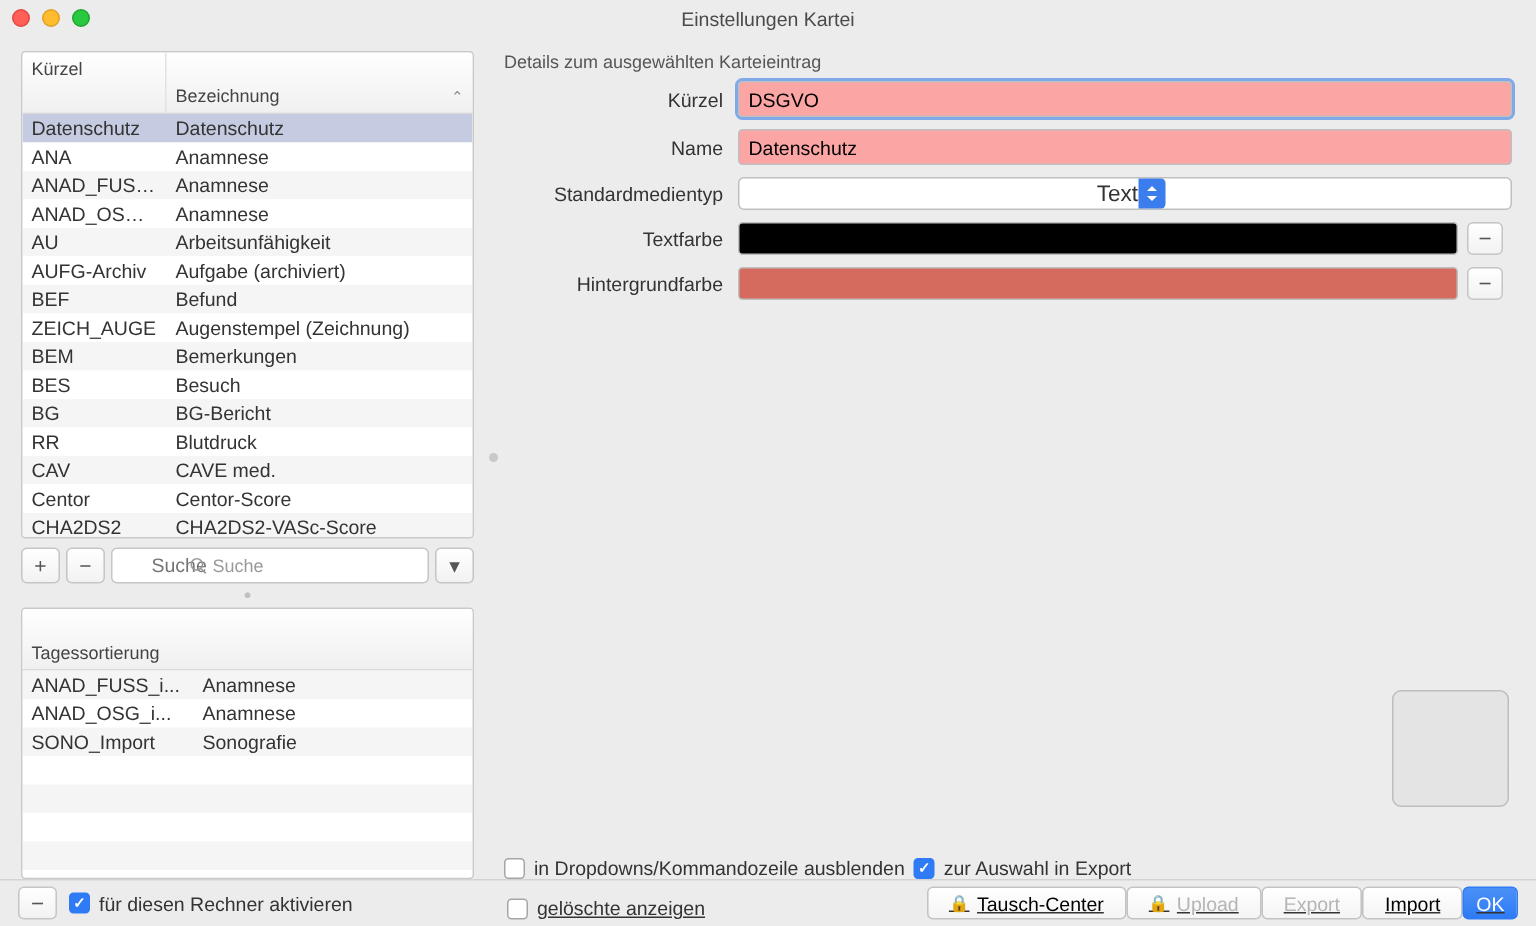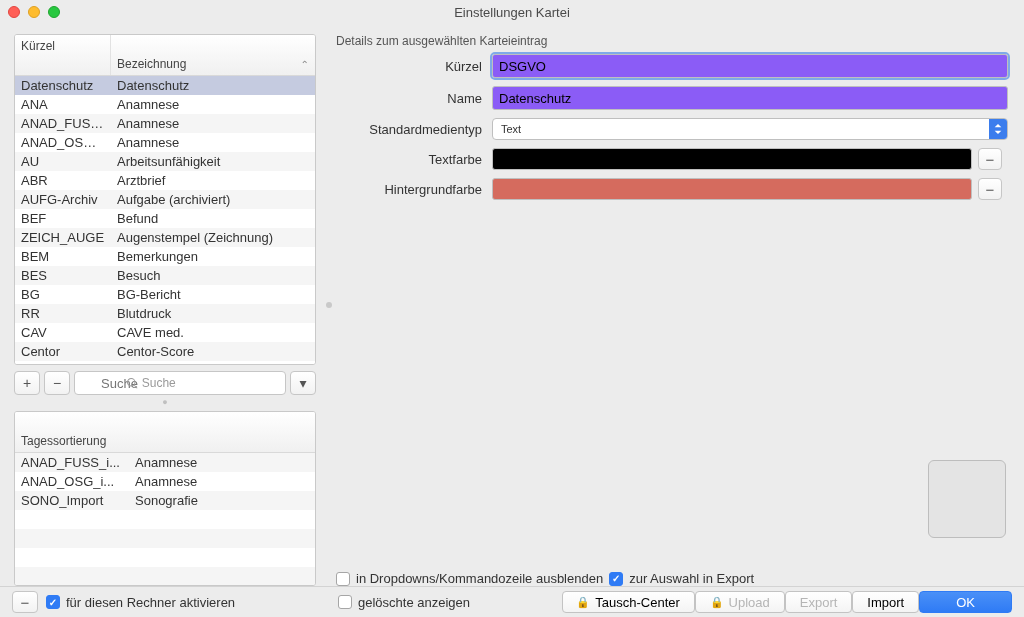--- a/index.html
+++ b/index.html
@@ -40,43 +40,43 @@
 .search-icon { position: absolute; left: 48%; top: 50%; transform: translate(-100%, -50%); color: #9a9a9a; font-size: 12px; display:flex; align-items:center; gap:4px; pointer-events:none;}
 .resize-dot { width: 100%; text-align: center; color: #c0c0c0; font-size: 9px; margin: 2px 0; }
 
 .tag-table .tbody { max-height: 140px; }
 .tag-table { margin-top: 2px; }
 
 .section-title { font-size: 12px; color: #555; margin-bottom: 6px; }
 
 .form-grid { display: grid; grid-template-columns: 150px 1fr 30px; row-gap: 8px; column-gap: 6px; align-items: center; }
 .form-label { text-align: right; font-size: 13px; color: #333; padding-right: 4px; }
-.text-input { height: 24px; border: 1px solid #bfbfbf; border-radius: 3px; padding: 0 6px; background: #8b5cf6; font-size: 13px; width: 100%; }
+.text-input { height: 24px; border: 1px solid #bfbfbf; border-radius: 3px; padding: 0 6px; background: #fca5a5; font-size: 13px; width: 100%; }
 .text-input.focused { outline: 2px solid #7fa9e8; outline-offset: 0; }
-.select { height: 22px; border: 1px solid #bfbfbf; border-radius: 4px; background: #fff; display: flex; align-items: center; justify-content: space-between; padding: 0 0 0 8px; font-size: 11px; }
+.select { height: 22px; border: 1px solid #bfbfbf; border-radius: 4px; background: #fff; display: flex; align-items: center; justify-content: center; padding: 0 0 0 8px; font-size: 15px; }
 .select .chev { width: 18px; height: 100%; background: #3b7ded; border-radius: 0 3px 3px 0; display: flex; align-items: center; justify-content: center; }
 .select .chev svg { width: 8px; height: 10px; fill: #fff; }
 .color-bar { height: 22px; border-radius: 3px; border: 1px solid #bfbfbf; }
 .minus-btn { width: 24px; height: 22px; background: linear-gradient(#ffffff,#f2f2f2); border: 1px solid #c6c6c6; border-radius: 4px; display: flex; align-items: center; justify-content: center; color: #555; font-size: 15px; cursor:pointer;}
 
 .mid-checks { margin-top: auto; padding-top: 200px; display: flex; gap: 6px; }
 .chk-row { display: flex; align-items: center; gap: 6px; font-size: 13px; }
 .chk { width: 14px; height: 14px; border: 1px solid #a6a6a6; border-radius: 3px; background: #fff; display: inline-flex; align-items: center; justify-content: center; }
 .chk.checked { background: #2f7bf5; border-color: #2f7bf5; }
 .chk.checked::after { content: "✓"; color: #fff; font-size: 10px; font-weight: bold; }
 
 .thumb-box { width: 78px; height: 78px; border: 1px solid #bdbdbd; border-radius: 6px; background: #e4e4e4; position: absolute; right: 18px; bottom: 48px; }
 
 .footer { height: 31px; border-top: 1px solid #d3d3d3; background: #ececec; display: flex; align-items: center; padding: 0 12px; gap: 10px; font-size: 13px; }
 .footer .left-foot { width: 316px; display: flex; align-items: center; gap: 8px; }
-.footer .right-foot { flex: 1; display: flex; align-items: center; }
+.footer .right-foot { flex: 1; display: flex; align-items: flex-end; text-decoration: underline; }
 .footer-spacer { flex: 1; }
 .mac-btn { height: 22px; padding: 0 14px; border: 1px solid #c3c3c3; border-radius: 4px; background: linear-gradient(#ffffff,#f4f4f4); font-size: 13px; display: inline-flex; align-items: center; gap: 5px; cursor:pointer; }
 .mac-btn.disabled { color: #b5b5b5; }
-.mac-btn.primary { background: linear-gradient(#4a90f7,#2f7bf5); color: #fff; border-color: #2f7bf5; padding: 0 36px; }
+.mac-btn.primary { background: linear-gradient(#4a90f7,#2f7bf5); color: #fff; border-color: #2f7bf5; padding: 0 8px; }
 .lock-red { color: #d13c3c; font-size: 11px; }
 .lock-grey { color: #c4c4c4; font-size: 11px; }
 </style>
 </head>
 <body>
 
 <div class="titlebar">
   <div class="traffic">
     <span class="tl-red"></span>
     <span class="tl-yellow"></span>
@@ -105,24 +105,20 @@
             <div class="td col-k">ANAD_FUSS_...</div>
             <div class="td col-b">Anamnese</div>
           </div>
           <div class="row">
             <div class="td col-k">ANAD_OSG_i...</div>
             <div class="td col-b">Anamnese</div>
           </div>
           <div class="row">
             <div class="td col-k">AU</div>
             <div class="td col-b">Arbeitsunfähigkeit</div>
-          </div>
-          <div class="row">
-            <div class="td col-k">ABR</div>
-            <div class="td col-b">Arztbrief</div>
           </div>
           <div class="row">
             <div class="td col-k">AUFG-Archiv</div>
             <div class="td col-b">Aufgabe (archiviert)</div>
           </div>
           <div class="row">
             <div class="td col-k">BEF</div>
             <div class="td col-b">Befund</div>
           </div>
           <div class="row">

